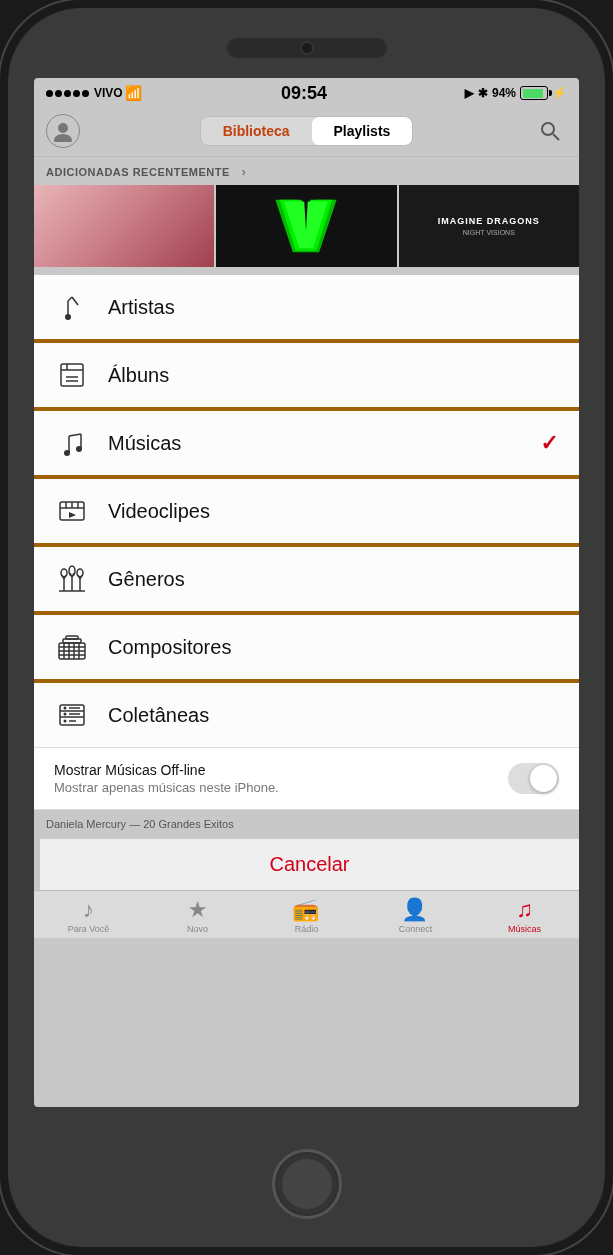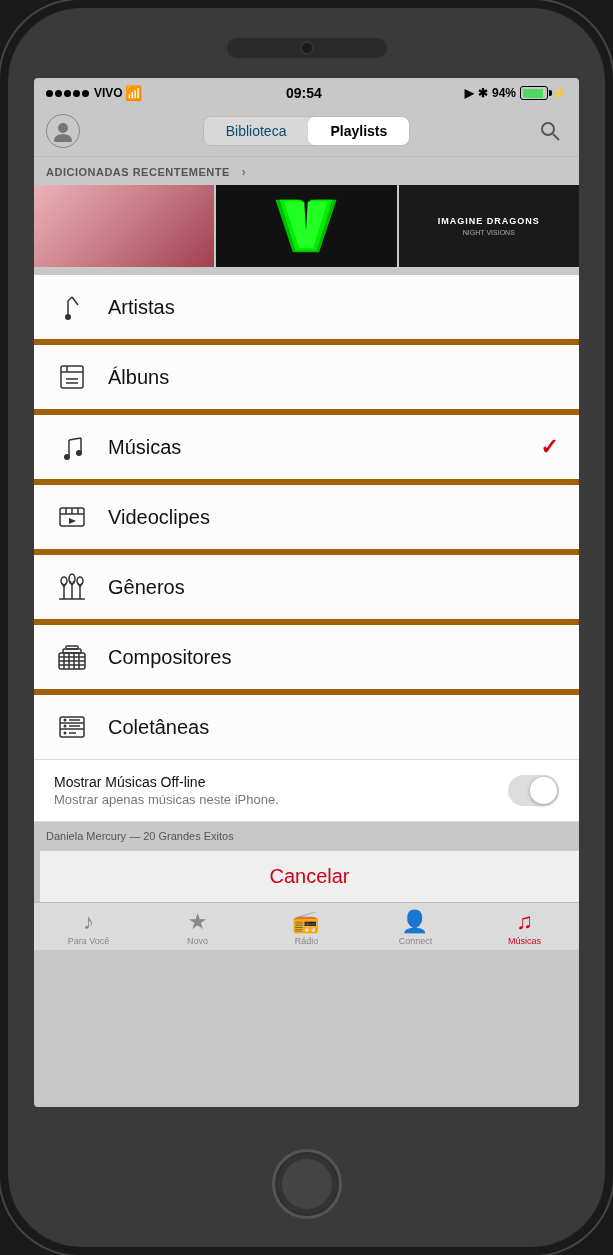--- a/index.html
+++ b/index.html
@@ -84,21 +84,21 @@
       font-weight: 600;
       color: #000;
       position: relative;
       z-index: 10;
     }
     .status-left { display: flex; align-items: center; gap: 3px; }
     .status-dots { display: flex; gap: 2px; }
     .status-dot { width: 7px; height: 7px; background: #000; border-radius: 50%; }
     .status-carrier { font-size: 12px; font-weight: 600; margin-left: 2px; }
     .status-wifi { font-size: 14px; }
-    .status-center { font-size: 14px; font-weight: 600; }
+    .status-center { font-size: 18px; font-weight: 600; }
     .status-right { display: flex; align-items: center; gap: 4px; font-size: 12px; }
     .battery-icon {
       width: 28px;
       height: 14px;
       border: 1.5px solid #000;
       border-radius: 3px;
       position: relative;
       display: flex;
       align-items: center;
       padding: 1.5px;
@@ -144,22 +144,22 @@
     .tab-group {
       display: flex;
       background: #d8d8d8;
       border-radius: 8px;
       overflow: hidden;
       border: 1px solid #bbb;
     }
     .tab-btn {
       padding: 6px 22px;
       font-size: 14px;
-      font-weight: 400;
-      color: #0c4a6e;
+      font-weight: 700;
+      color: #c2410c;
       cursor: pointer;
       border: none;
       background: transparent;
     }
     .tab-btn.active {
       background: #fff;
       color: #000;
       border-radius: 7px;
       font-weight: 600;
     }
@@ -207,21 +207,21 @@
 
     
     .menu-overlay {
       background: rgba(230,230,230,0.97);
       border-radius: 2px;
     }
     .menu-item {
       display: flex;
       align-items: center;
       padding: 14px 20px;
-      border-bottom: 6px solid #a16207;
+      border-bottom: 4px solid #a16207;
       background: rgba(255,255,255,0.85);
       cursor: pointer;
       position: relative;
     }
     .menu-item:last-child { border-bottom: none; }
     .menu-icon {
       width: 36px;
       height: 36px;
       display: flex;
       align-items: center;

